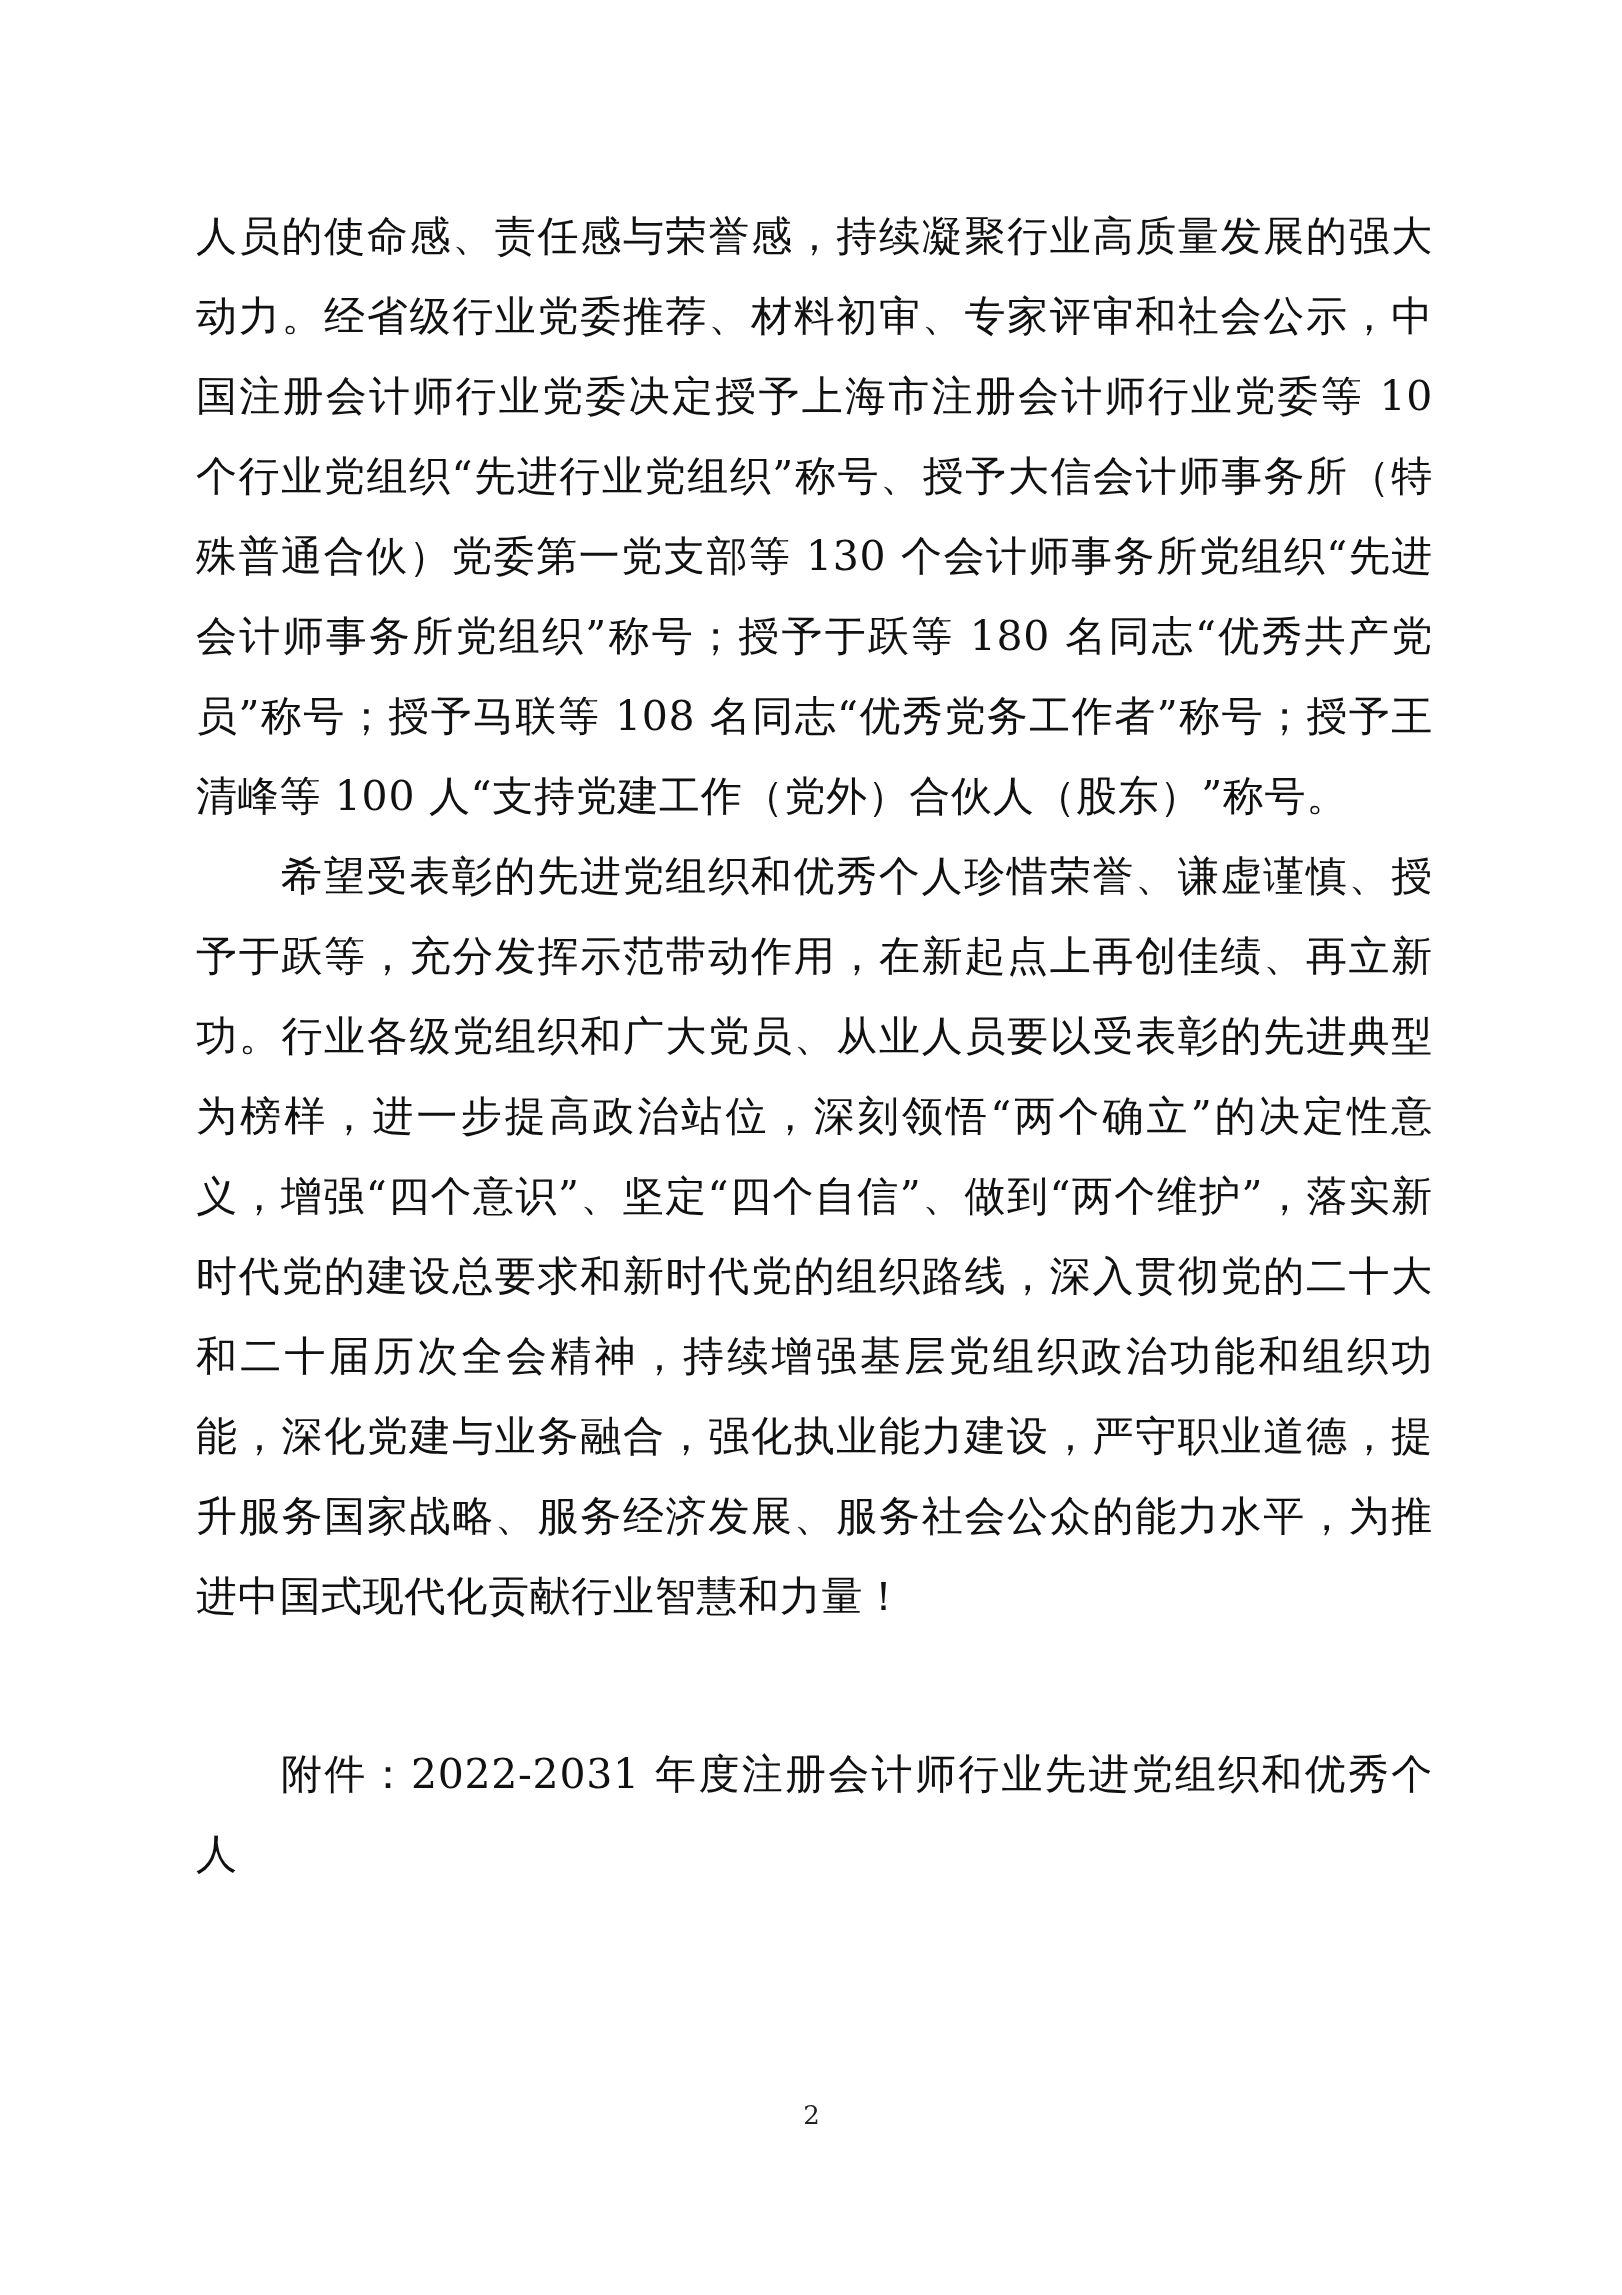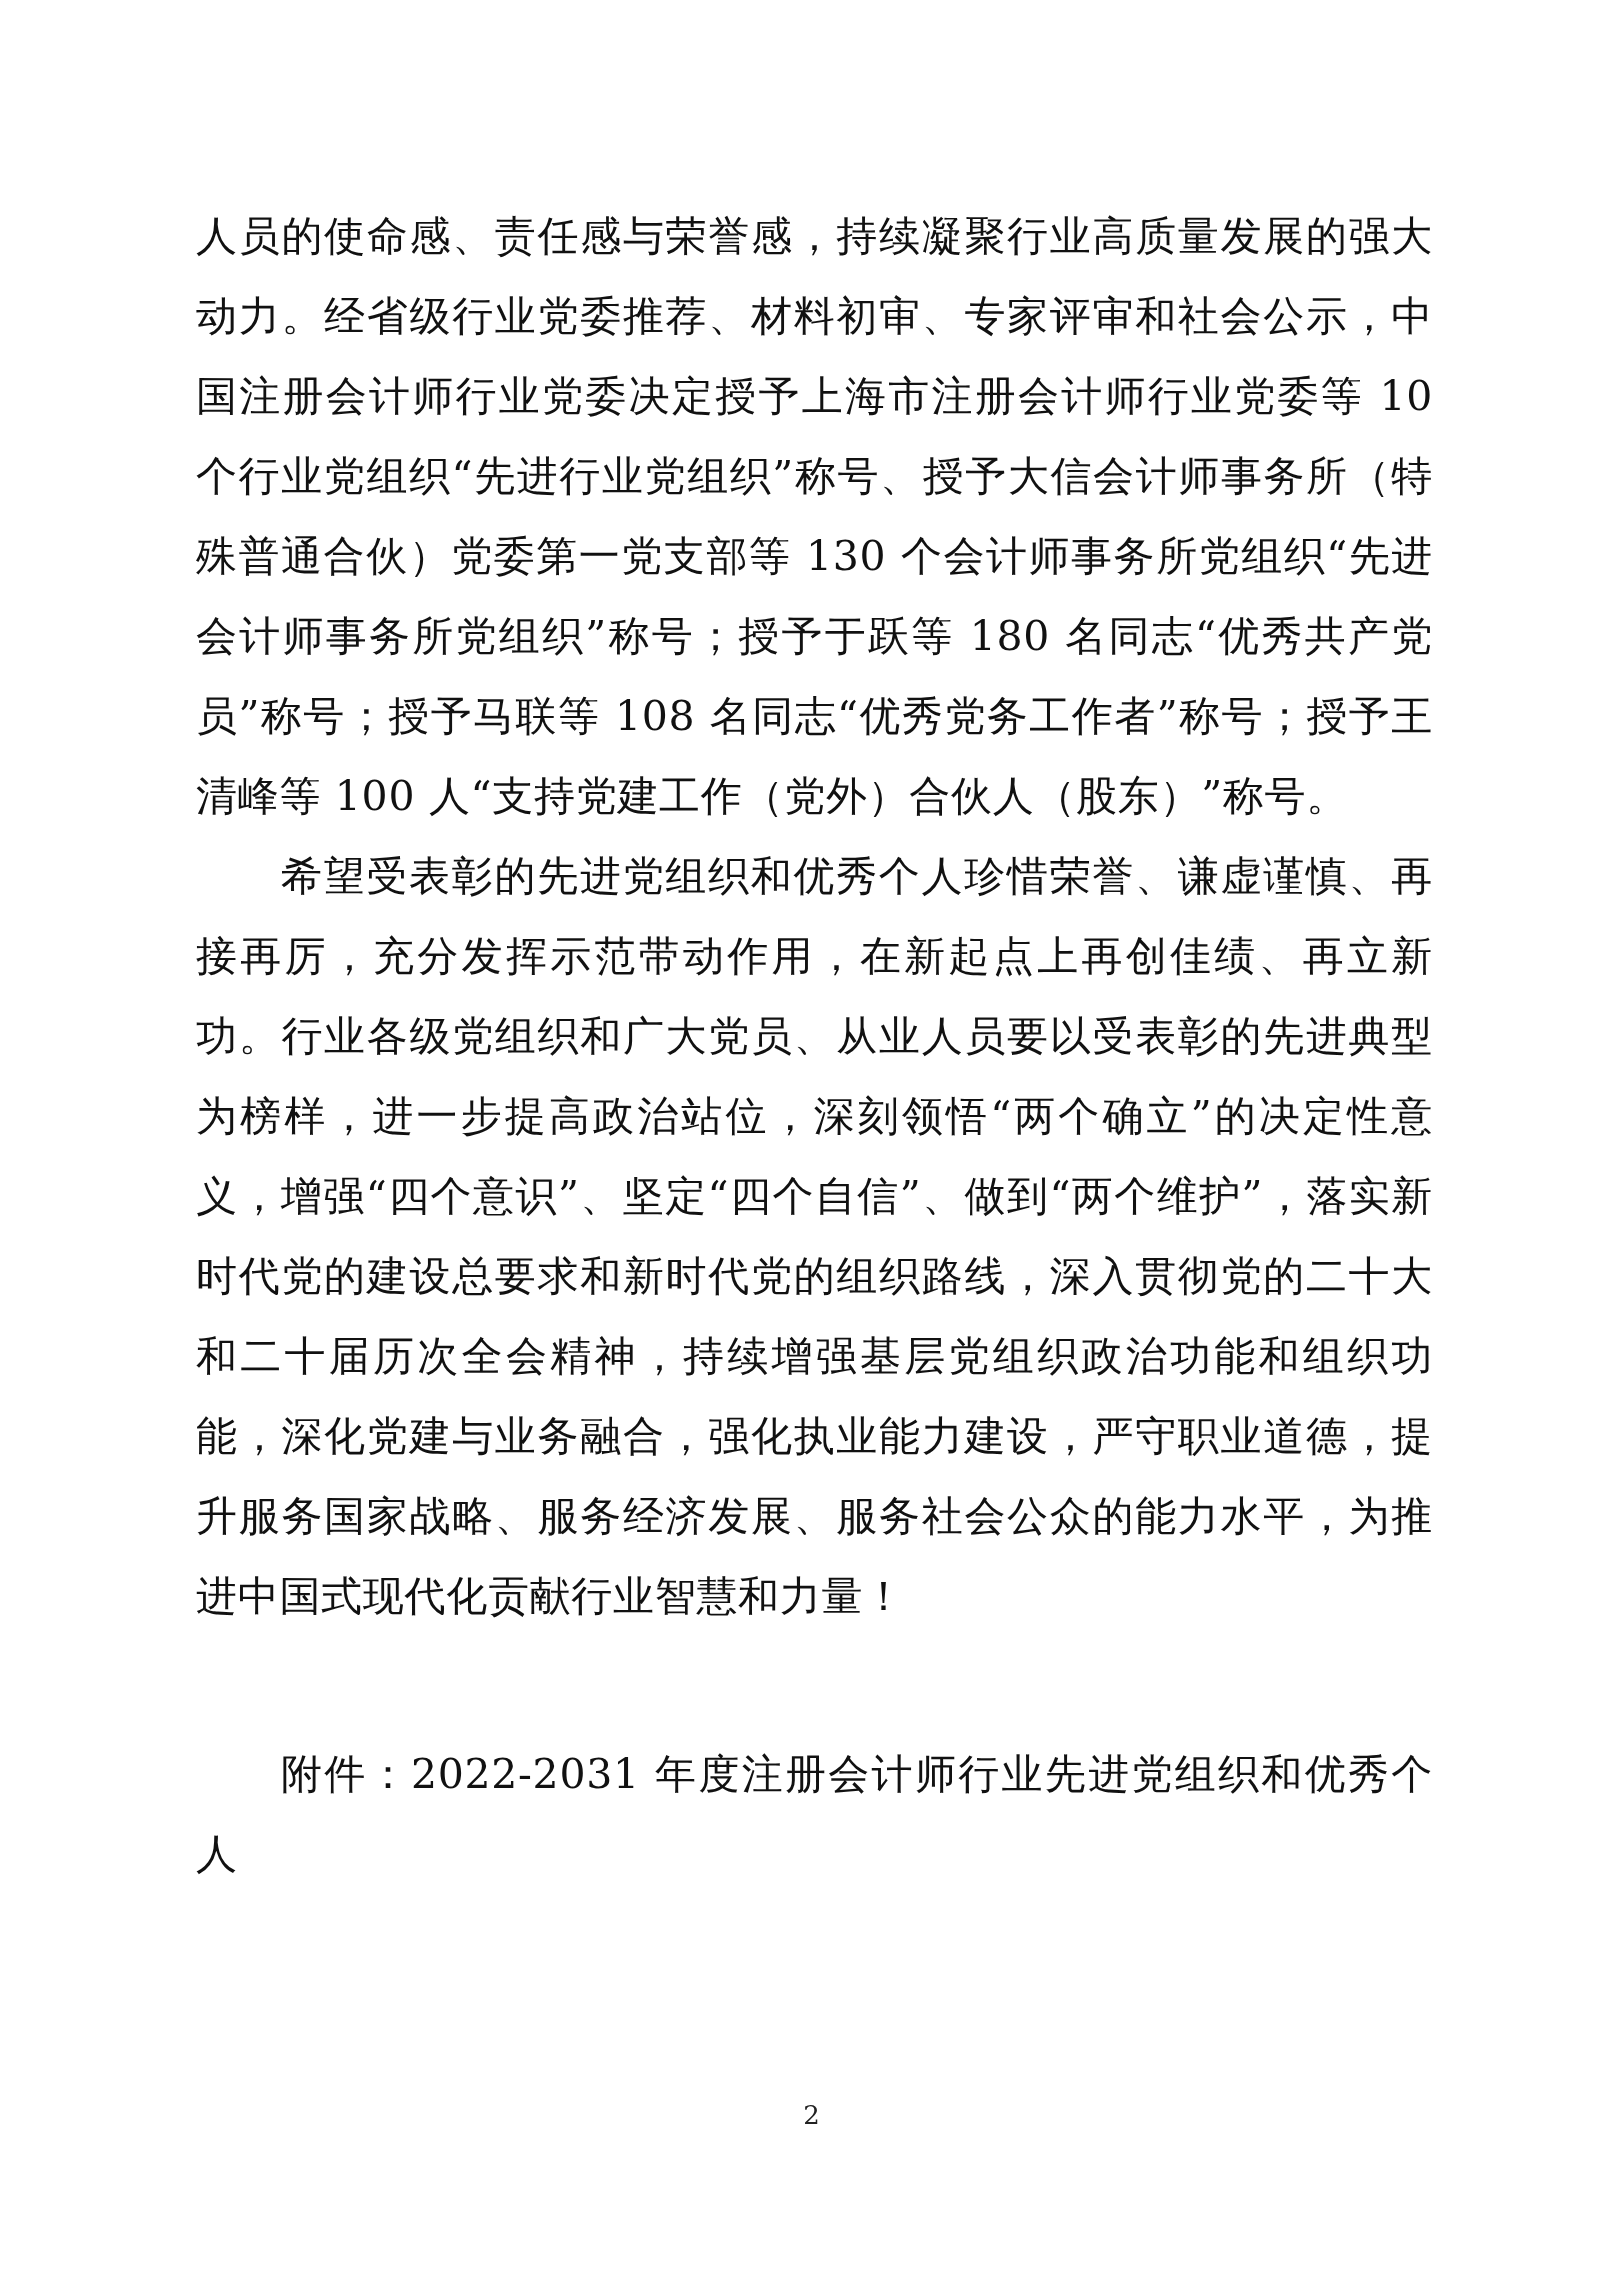--- a/index.html
+++ b/index.html
@@ -56,21 +56,21 @@
 <body>
 
 <div class="page">
 
   <div class="body-area">
 
     <p class="para">人员的使命感、责任感与荣誉感，持续凝聚行业高质量发展的强大动力。经省级行业党委推荐、材料初审、专家评审和社会公示，中国注册会计师行业党委决定授予上海市注册会计师行业党委等 10 个行业党组织“先进行业党组织”称号、授予大信会计师事务所（特殊普通合伙）党委第一党支部等 130 个会计师事务所党组织“先进会计师事务所党组织”称号；授予于跃等 180 名同志“优秀共产党员”称号；授予马联等 108 名同志“优秀党务工作者”称号；授予王清峰等 100 人“支持党建工作（党外）合伙人（股东）”称号。</p>
 
     <div class="gap-small"></div>
 
-    <p class="para indent">希望受表彰的先进党组织和优秀个人珍惜荣誉、谦虚谨慎、再接再厉，充分发挥示范带动作用，在新起点上再创佳绩、再立新功。行业各级党组织和广大党员、从业人员要以受表彰的先进典型为榜样，进一步提高政治站位，深刻领悟“两个确立”的决定性意义，增强“四个意识”、坚定“四个自信”、做到“两个维护”，落实新时代党的建设总要求和新时代党的组织路线，深入贯彻党的二十大和二十届历次全会精神，持续增强基层党组织政治功能和组织功能，深化党建与业务融合，强化执业能力建设，严守职业道德，提升服务国家战略、服务经济发展、服务社会公众的能力水平，为推进中国式现代化贡献行业智慧和力量！</p>
+    <p class="para indent">希望受表彰的先进党组织和优秀个人珍惜荣誉、谦虚谨慎、授予于跃等，充分发挥示范带动作用，在新起点上再创佳绩、再立新功。行业各级党组织和广大党员、从业人员要以受表彰的先进典型为榜样，进一步提高政治站位，深刻领悟“两个确立”的决定性意义，增强“四个意识”、坚定“四个自信”、做到“两个维护”，落实新时代党的建设总要求和新时代党的组织路线，深入贯彻党的二十大和二十届历次全会精神，持续增强基层党组织政治功能和组织功能，深化党建与业务融合，强化执业能力建设，严守职业道德，提升服务国家战略、服务经济发展、服务社会公众的能力水平，为推进中国式现代化贡献行业智慧和力量！</p>
 
     <div class="gap-big"></div>
 
     <p class="para indent">附件：2022-2031 年度注册会计师行业先进党组织和优秀个人</p>
 
   </div>
 
   <div class="page-number">2</div>
 
 </div>

